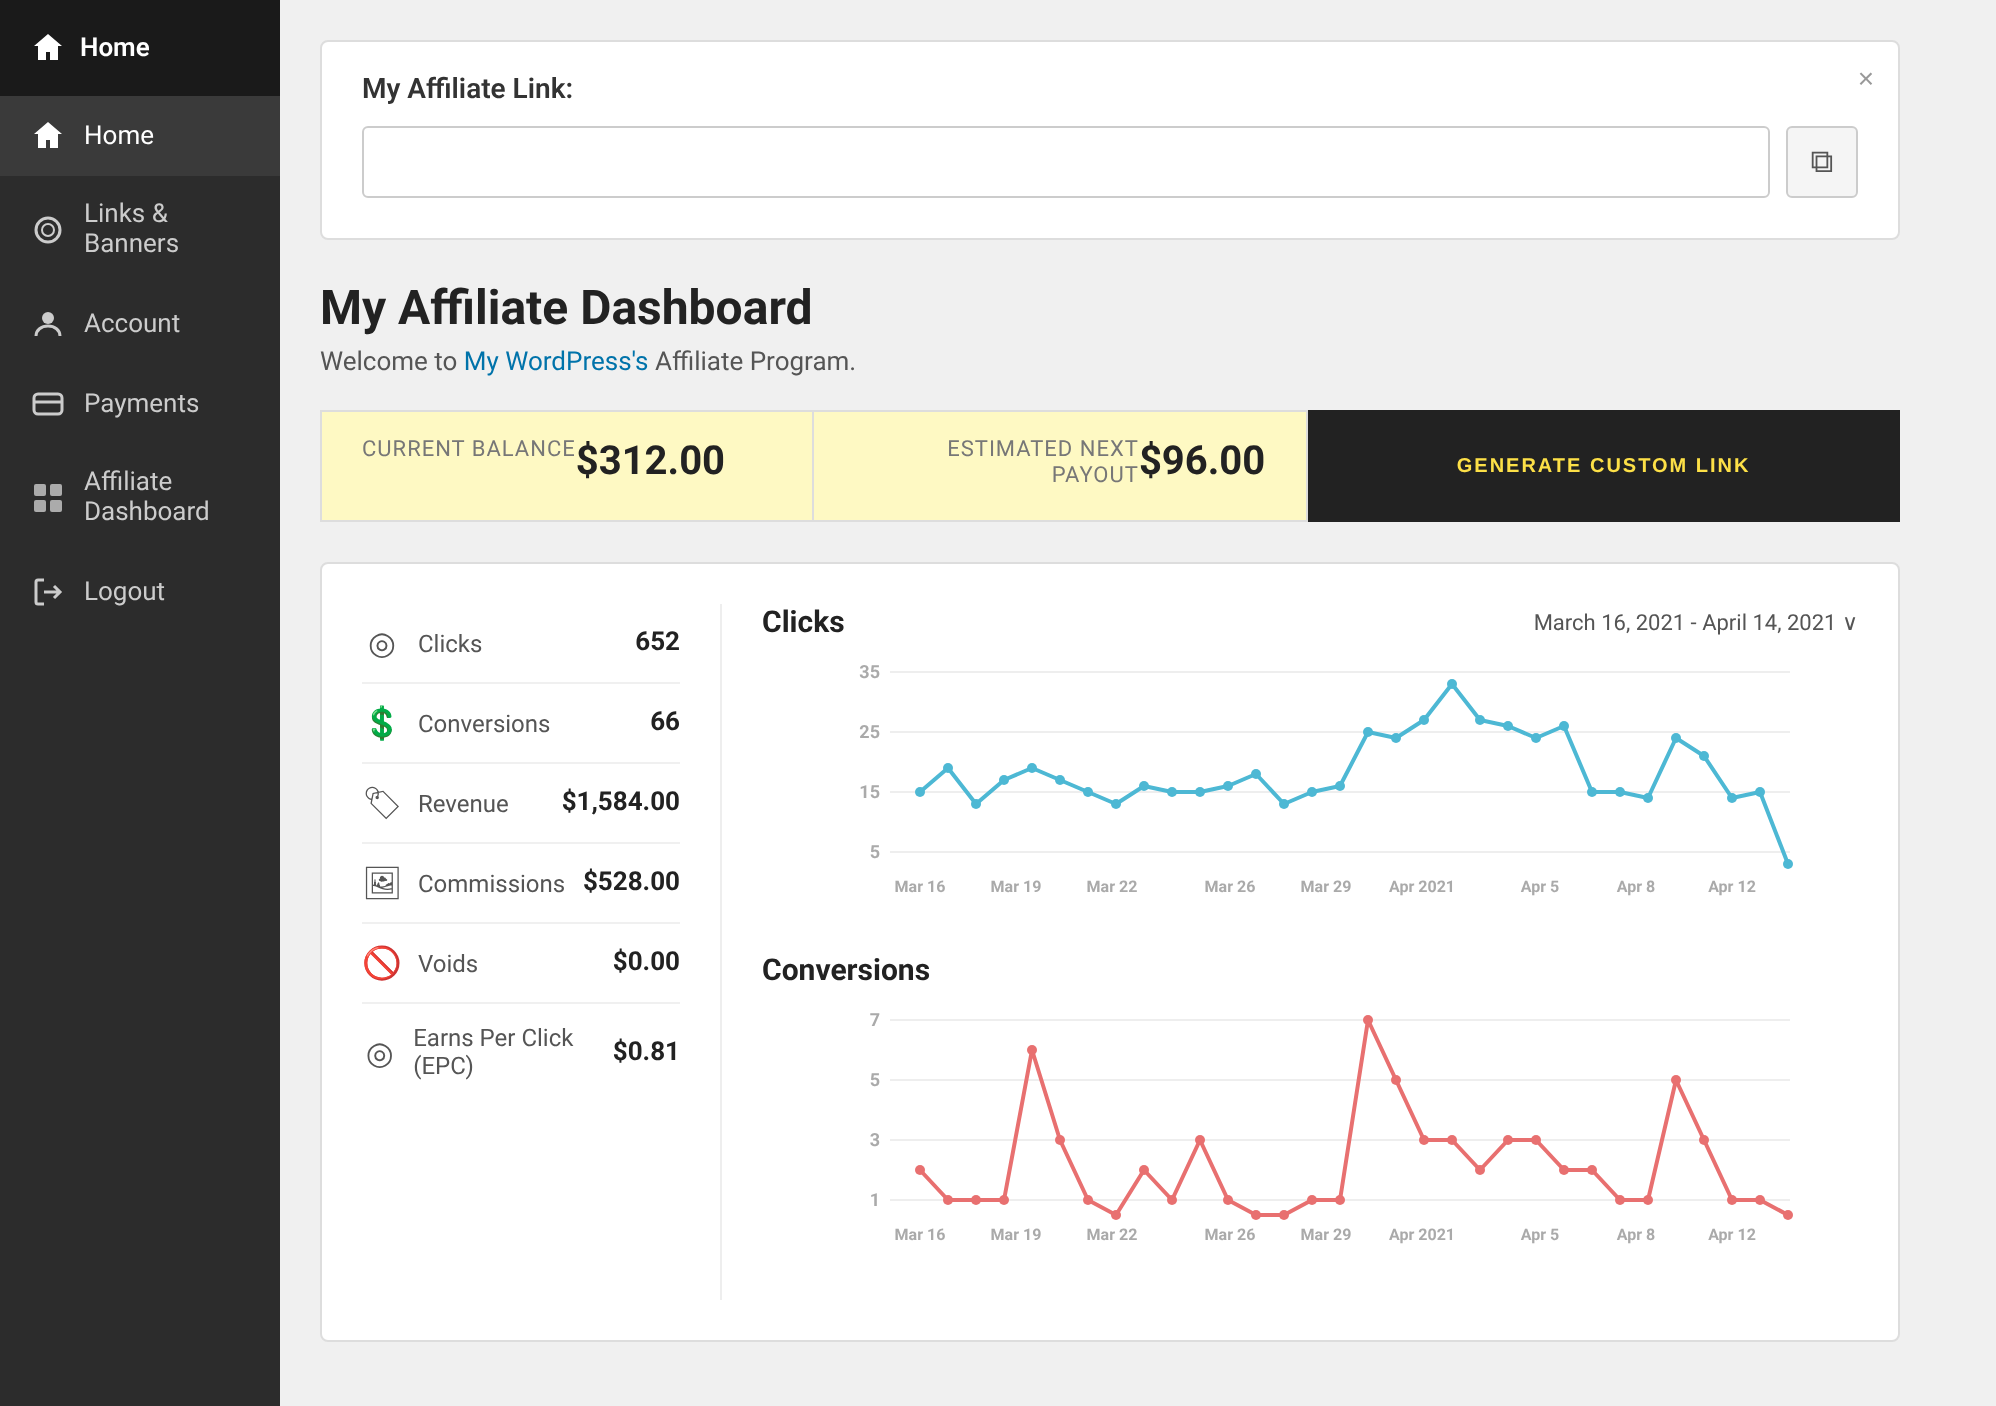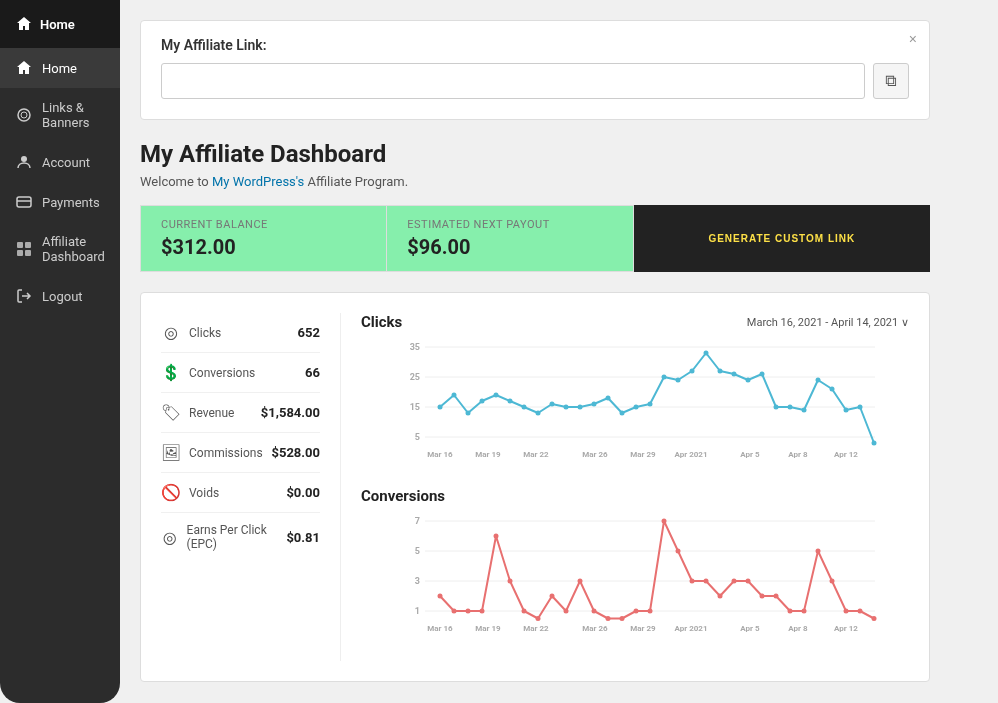--- a/index.html
+++ b/index.html
@@ -1,27 +1,26 @@
 <!DOCTYPE html>
 <html><head>
   <meta charset="utf-8">
   <style>
     * { box-sizing: border-box; margin: 0; padding: 0; }
     body { font-family: -apple-system, BlinkMacSystemFont, 'Segoe UI', Roboto, sans-serif; display: flex; height: 703px; overflow: hidden; background: #f0f0f0; }
 
     
     .sidebar {
-      width: 120px;
+      width: 140px;
       background: #2c2c2c;
       color: #ccc;
       display: flex;
       flex-direction: column;
       flex-shrink: 0;
       height: 100%;
-      border-radius: 20px;
     }
     .sidebar-brand {
       background: #1a1a1a;
       padding: 14px 16px;
       display: flex;
       align-items: center;
       gap: 8px;
       color: #fff;
       font-size: 13px;
       font-weight: 600;
@@ -118,25 +117,26 @@
 
     
     .stats-row {
       display: flex;
       gap: 0;
       margin-bottom: 20px;
       max-width: 790px;
     }
     .stat-box {
       border: 1px solid #ddd;
-      background: #86efac;
+      background: #fef9c3;
       padding: 12px 20px;
       flex: 1;
       display: flex;
-      flex-direction: column;
+      flex-direction: row;
+      text-align: right;
     }
     .stat-box + .stat-box { border-left: none; }
     .stat-label {
       font-size: 11px;
       color: #777;
       text-transform: uppercase;
       letter-spacing: 0.5px;
       margin-bottom: 4px;
     }
     .stat-value {

